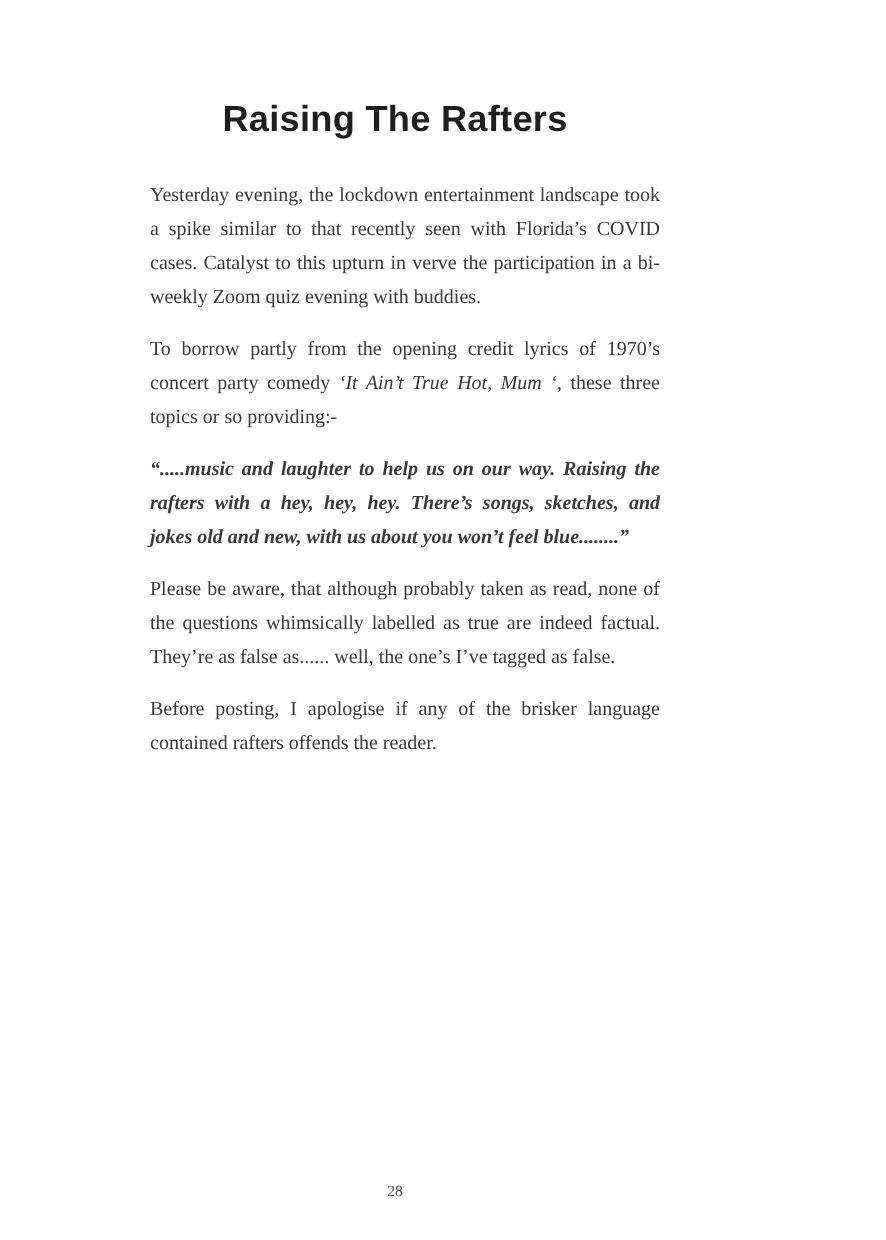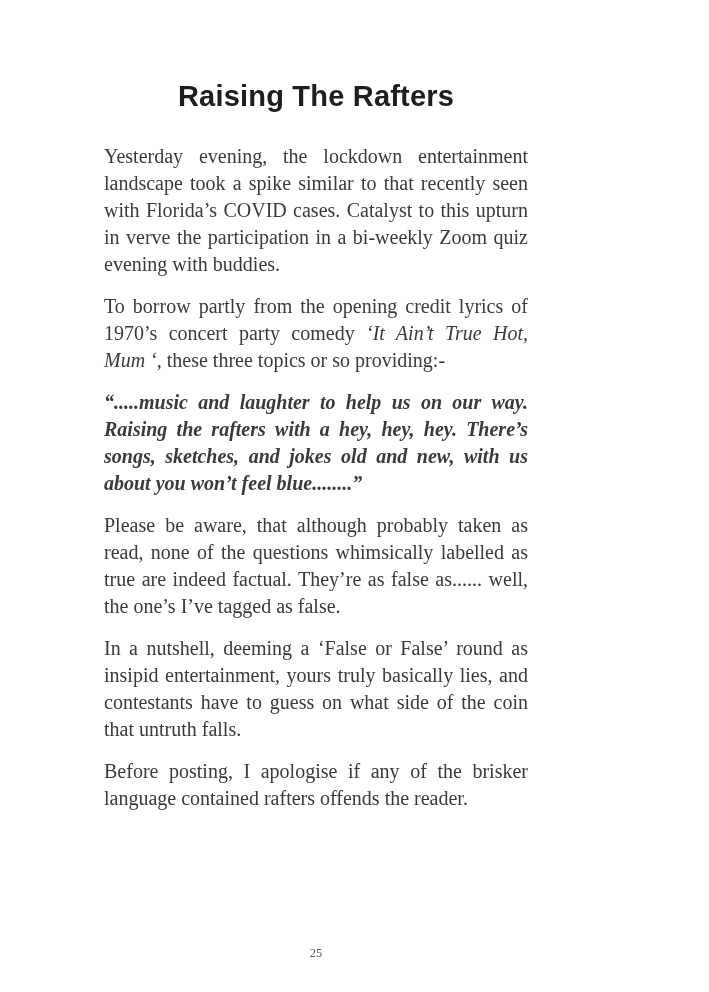--- a/index.html
+++ b/index.html
@@ -21,26 +21,26 @@
     font-weight: bold;
     font-size: 29px;
     line-height: 1.15;
     color: #1e1e1e;
     text-align: center;
     margin: 0 0 30px 0;
     letter-spacing: 0.2px;
   }
   .content p {
     font-family: "Liberation Serif", serif;
-    font-size: 20px;
+    font-size: 16px;
     line-height: 27px;
     color: #3a3a3a;
     text-align: justify;
     text-justify: inter-word;
-    margin: 0 0 15px 0;
+    margin: 0 0 15px 16px;
   }
   .seg-normal { font-style: normal; font-weight: normal; }
   .seg-italic { font-style: italic; }
   .seg-bold-italic { font-style: italic; font-weight: bold; }
   .page-number {
     position: absolute;
     bottom: 31px;
     left: 0;
     right: 0;
     text-align: center;
@@ -53,18 +53,17 @@
 <body>
 
 <div class="page">
   <h1 class="title">Raising The Rafters</h1>
 
   <div class="content">
       <p><span class="seg-normal">Yesterday evening, the lockdown entertainment landscape took a spike similar to that recently seen with Florida’s COVID cases. Catalyst to this upturn in verve the participation in a bi-weekly Zoom quiz evening with buddies.</span></p>
       <p><span class="seg-normal">To borrow partly from the opening credit lyrics of 1970’s concert party comedy </span><span class="seg-italic">‘It Ain’t True Hot, Mum ‘</span><span class="seg-normal">, these three topics or so providing:-</span></p>
       <p><span class="seg-bold-italic">“.....music and laughter to help us on our way. Raising the rafters with a hey, hey, hey. There’s songs, sketches, and jokes old and new, with us about you won’t feel blue........”</span></p>
       <p><span class="seg-normal">Please be aware, that although probably taken as read, none of the questions whimsically labelled as true are indeed factual. They’re as false as...... well, the one’s I’ve tagged as false.</span></p>
-      <p><span class="seg-normal">In a nutshell, deeming a ‘False or False’ round as insipid entertainment, yours truly basically lies, and contestants have to guess on what side of the coin that untruth falls.</span></p>
       <p><span class="seg-normal">Before posting, I apologise if any of the brisker language contained rafters offends the reader.</span></p>
     </div>
 
-  <div class="page-number">25</div>
+  <div class="page-number">28</div>
 </div>
 
 </body></html>

